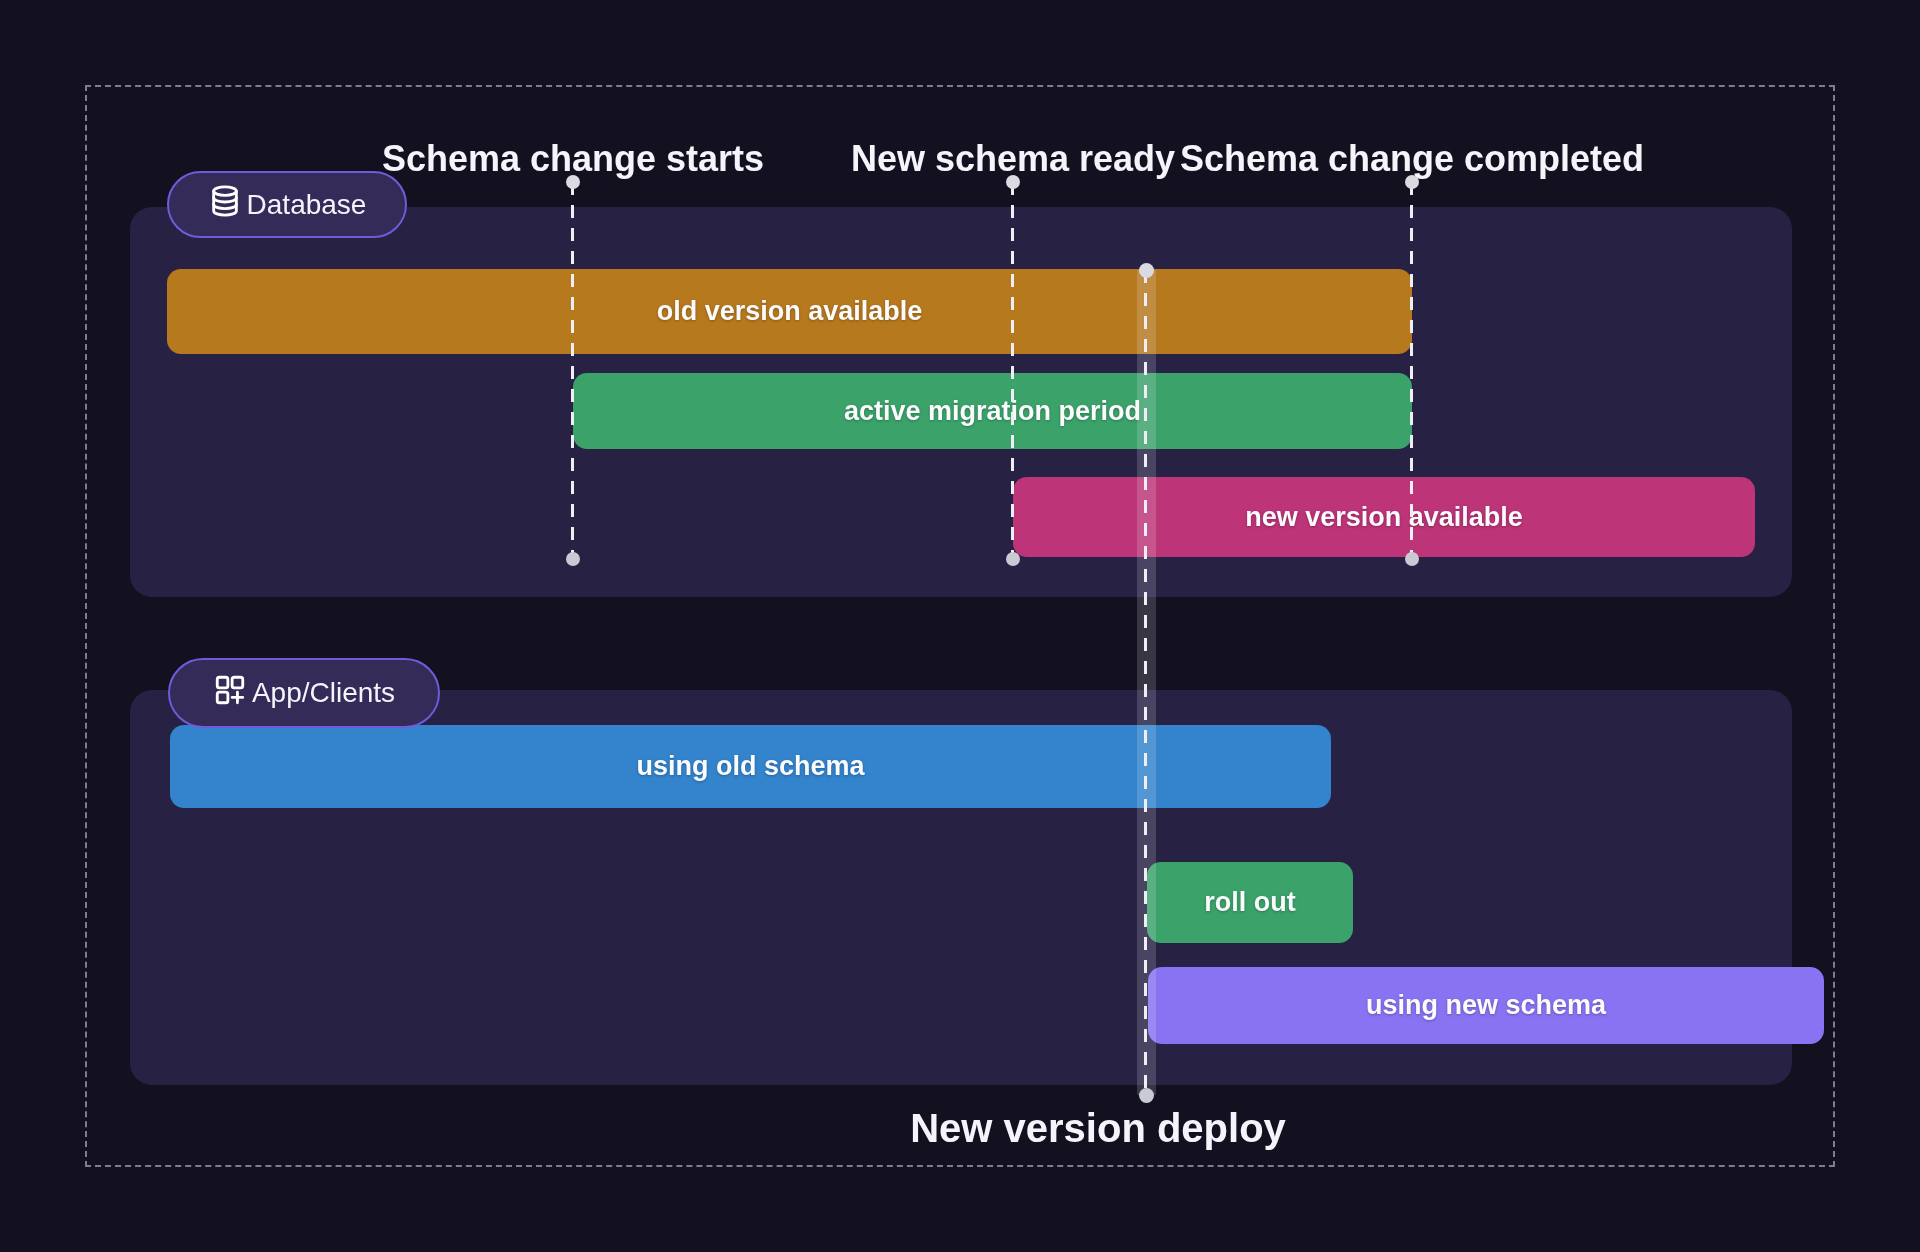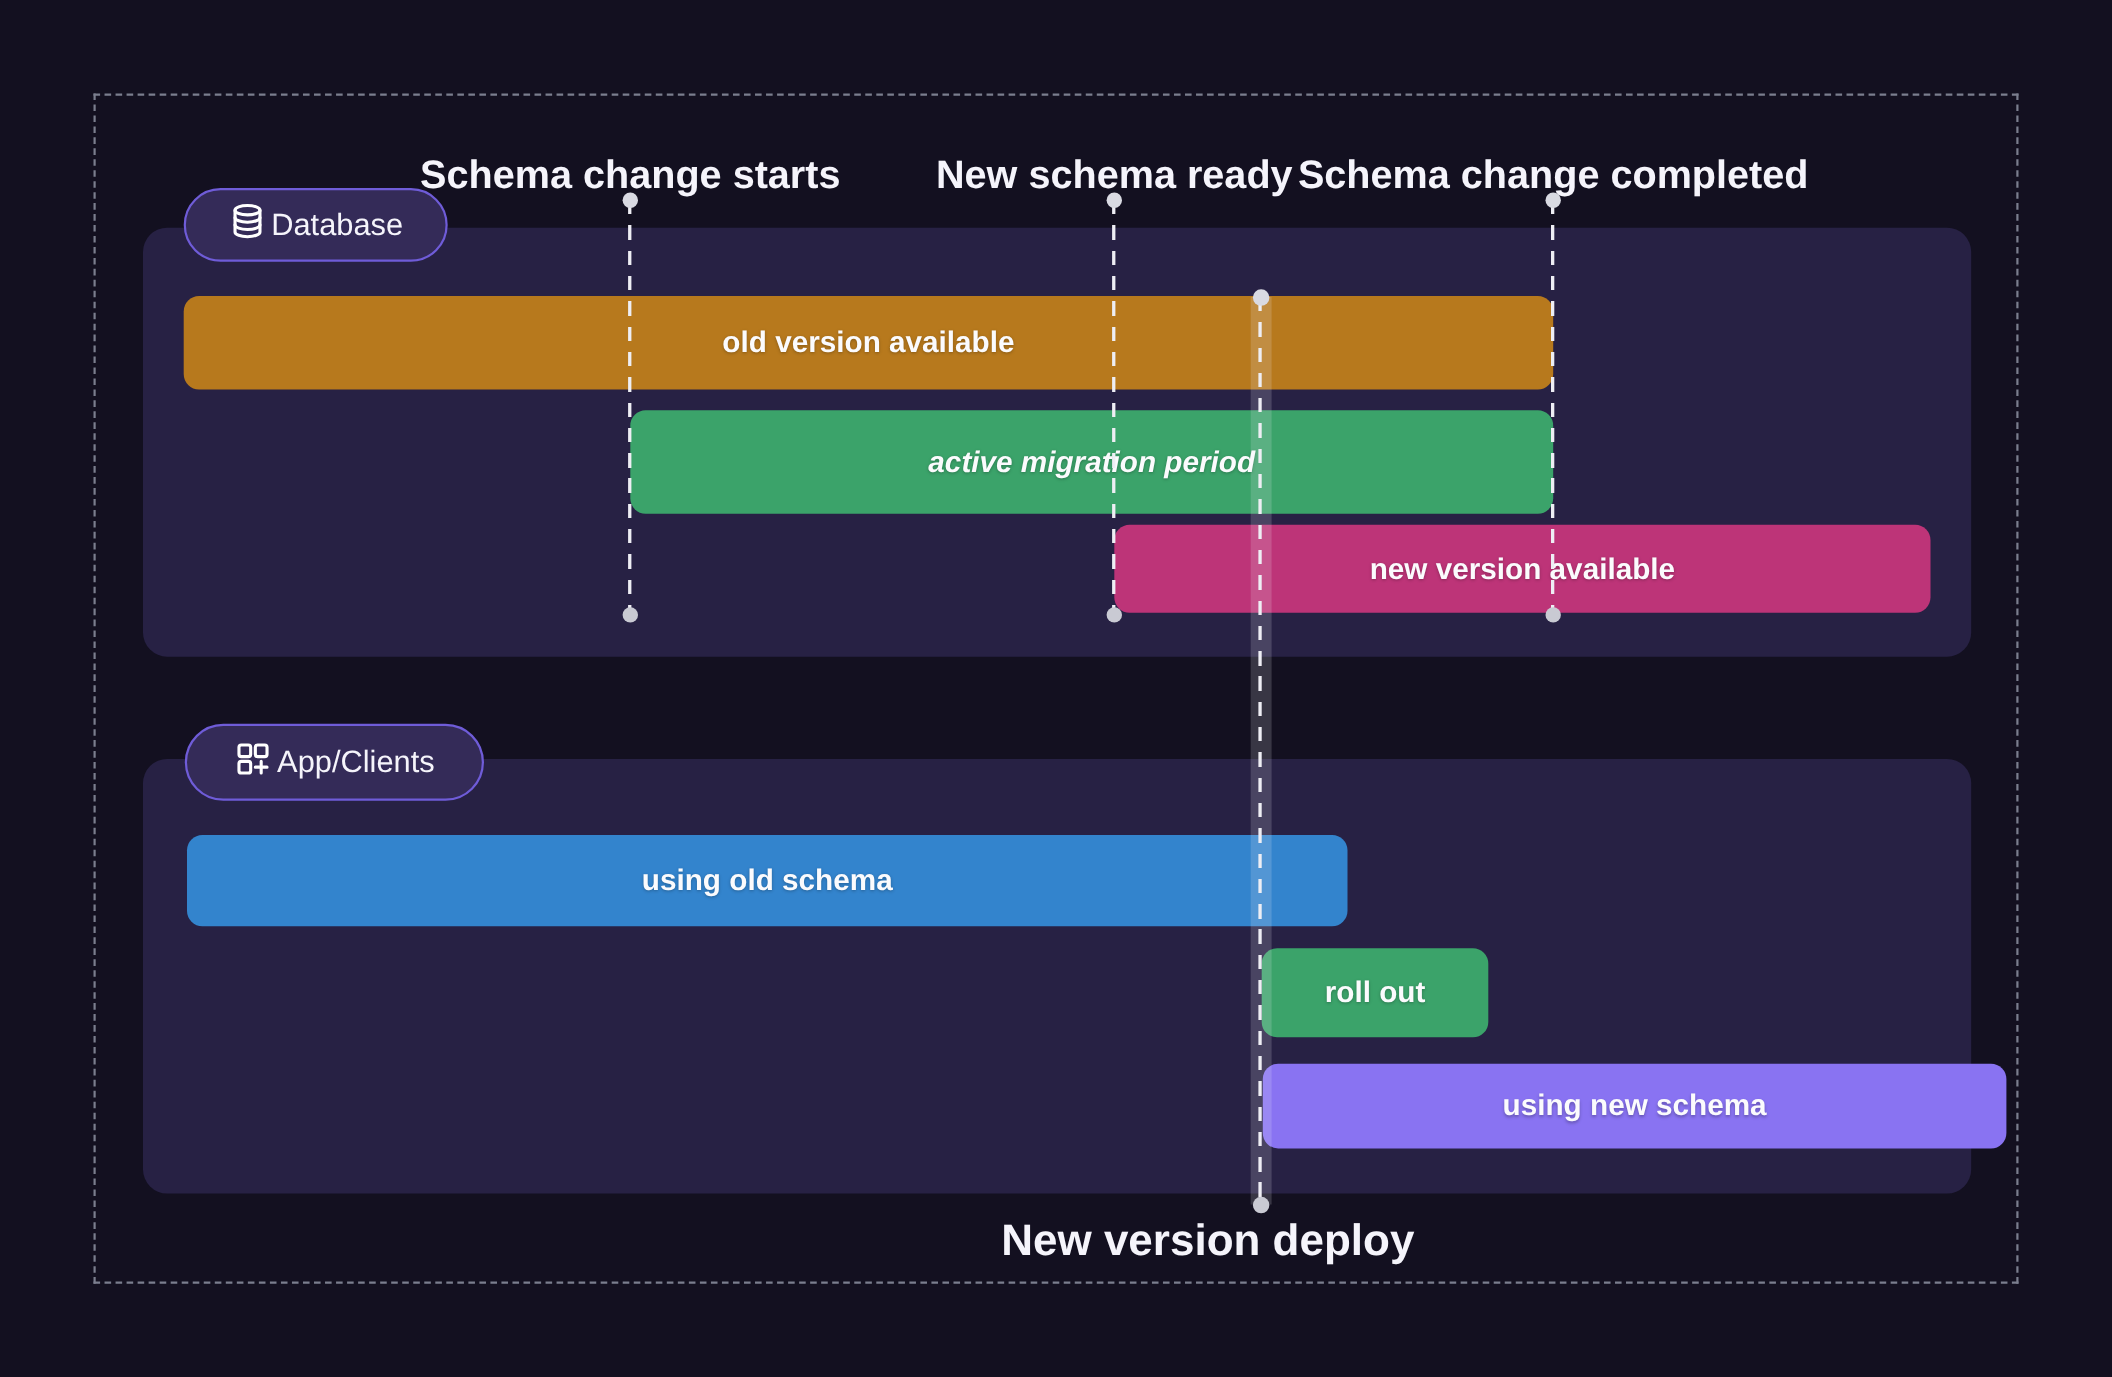--- a/index.html
+++ b/index.html
@@ -42,23 +42,23 @@
     background:#d9dae2; z-index:8;
   }
   .dot.bottom { background:#c9cad3; }
   .bar {
     position:absolute; border-radius:14px; z-index:3;
     display:flex; align-items:center; justify-content:center;
     font-size:27px; font-weight:bold; color:#fbfbfd;
     text-shadow:0 1px 3px rgba(0,0,0,0.28);
   }
   .bar.old       { left:167px;  top:269px; width:1245px; height:85px; }
-  .bar.migration { left:573px;  top:373px; width:839px;  height:94px;font-style:italic; }
+  .bar.migration { left:573px;  top:373px; width:839px;  height:76px; }
   .bar.newver    { left:1013px; top:477px; width:742px;  height:80px; }
-  .bar.oldschema { left:170px;  top:759px; width:1055px; height:83px; }
+  .bar.oldschema { left:170px;  top:725px; width:1161px; height:83px; }
   .bar.rollout   { left:1147px; top:862px; width:206px;  height:81px; }
   .bar.newschema { left:1148px; top:967px; width:676px;  height:77px; }
   .deploy-band {
     position:absolute; left:1137px; top:270px; width:19px; height:825px;
     background:rgba(243,243,249,0.17); z-index:4;
   }
   .vline.deploy { left:1144px; top:270px; height:825px; z-index:5; }
   .deploy-label {
     position:absolute; left:1098px; top:1106px; transform:translateX(-50%);
     font-size:40px; font-weight:bold; white-space:nowrap;text-align:center;

